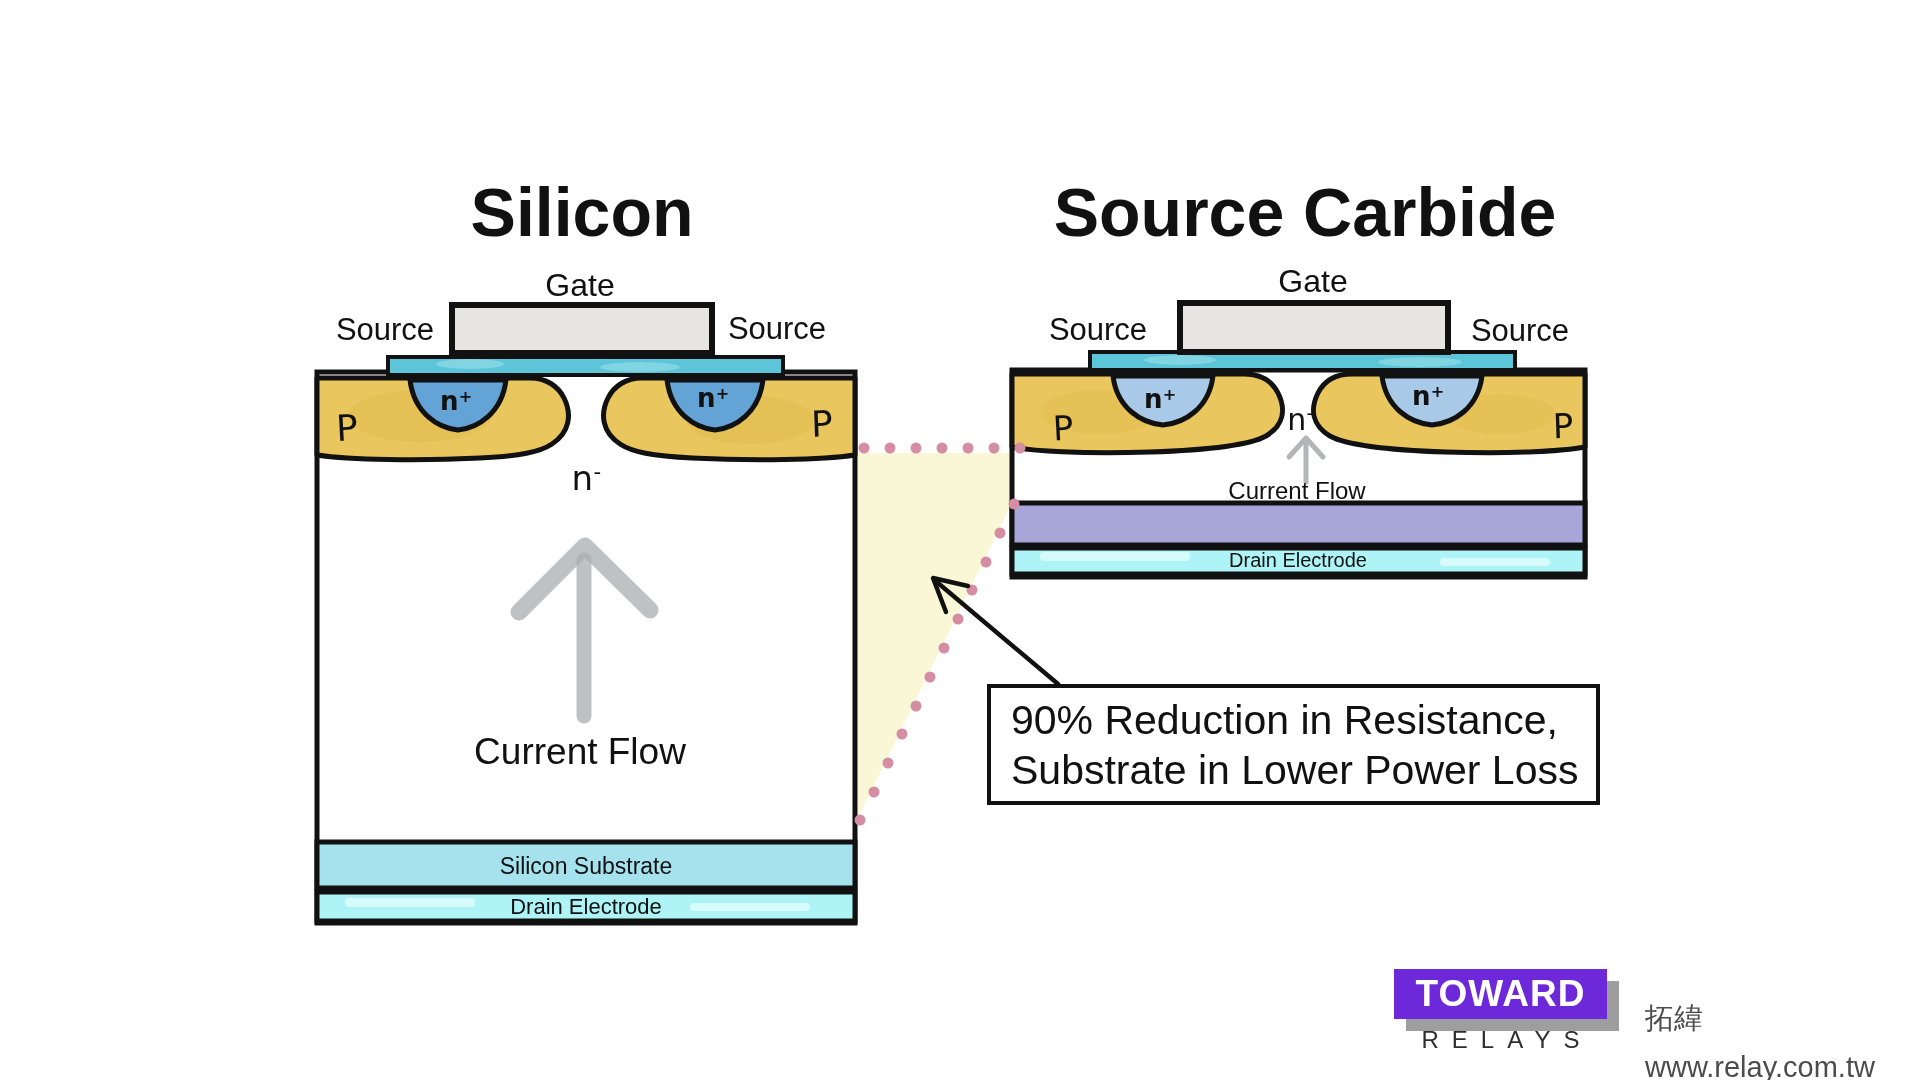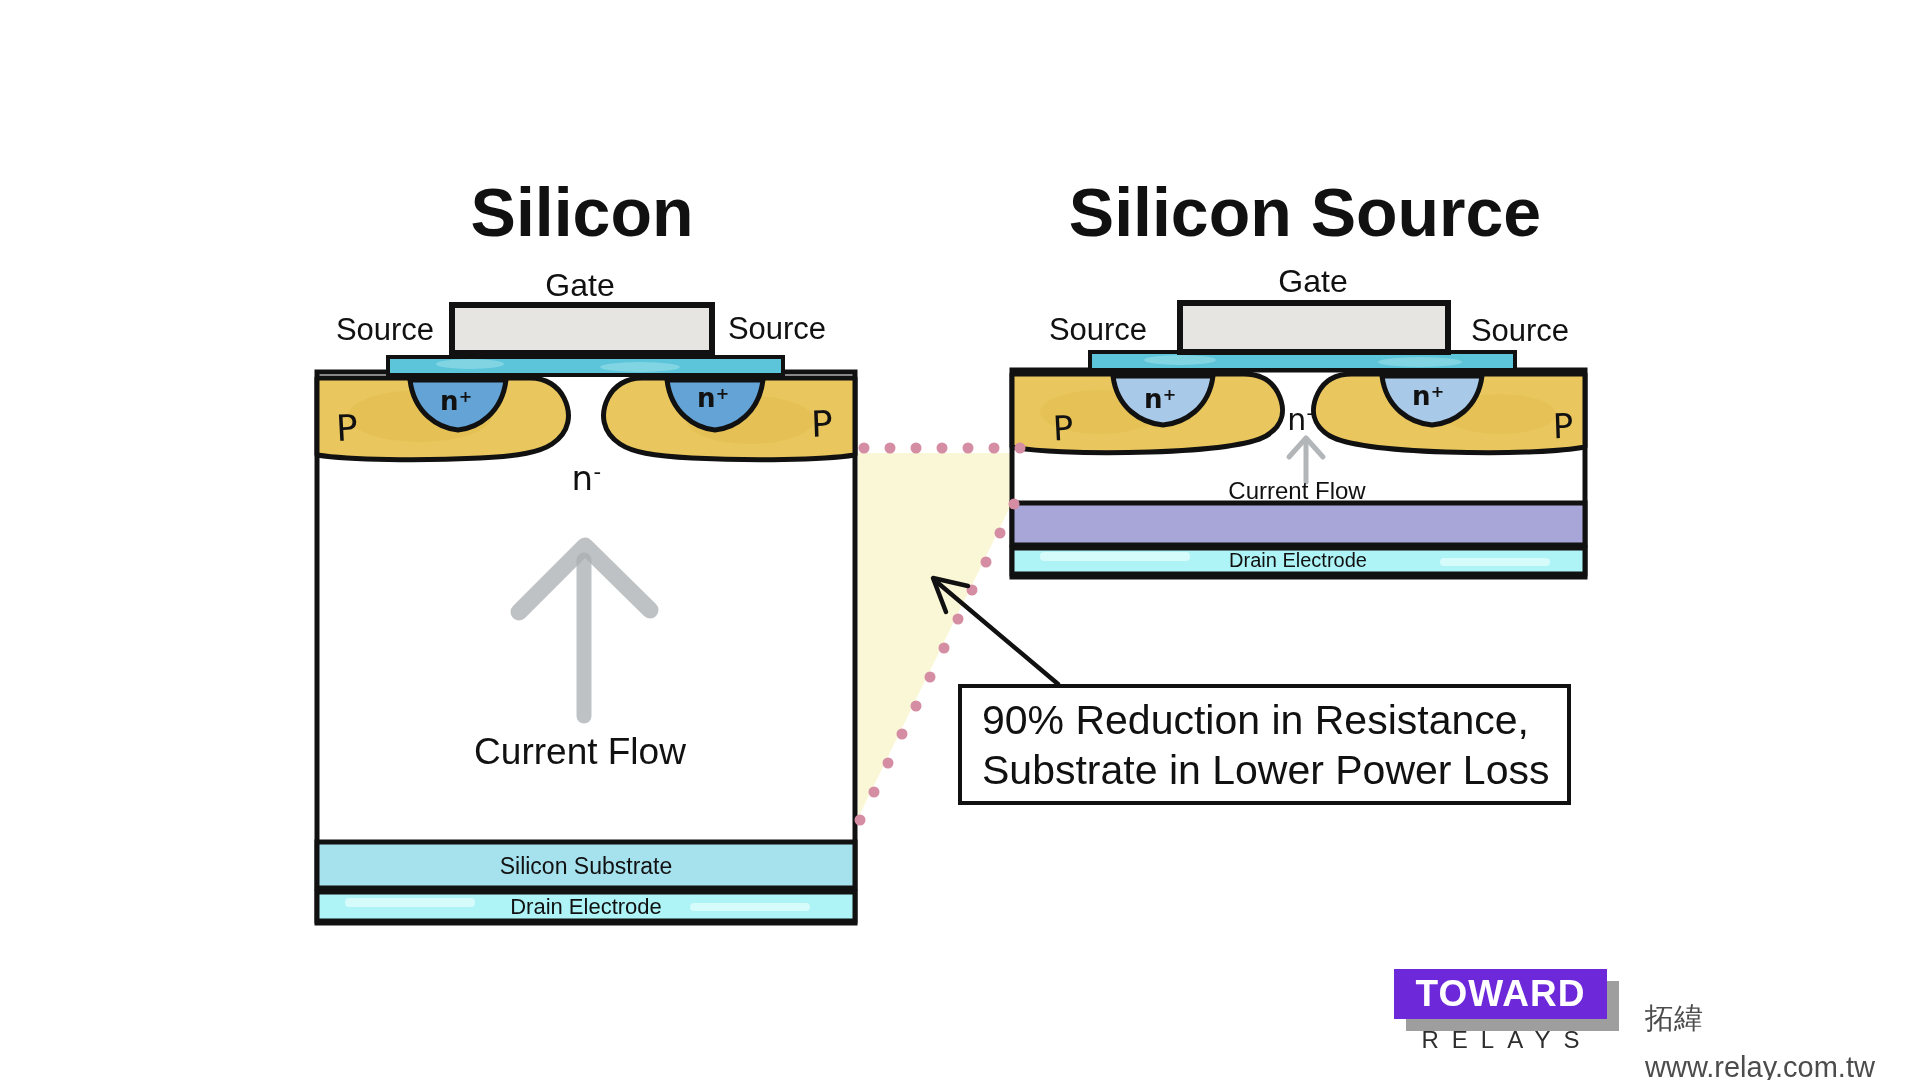--- a/index.html
+++ b/index.html
@@ -3,21 +3,21 @@
 <meta charset="utf-8">
 <style>
   html,body{margin:0;padding:0;background:#ffffff;}
   .canvas{position:relative;width:1920px;height:1080px;background:#ffffff;
           font-family:"Liberation Sans",sans-serif;overflow:hidden;}
   .layer{position:absolute;left:0;top:0;width:1920px;height:1080px;}
   .lbl{position:absolute;transform:translate(-50%,-50%);white-space:nowrap;color:#111;}
   .title{font-weight:bold;font-size:68px;letter-spacing:0px;}
   .hand{font-family:"DejaVu Sans",sans-serif;}
   .sup{font-size:0.62em;position:relative;top:-0.52em;left:0.02em;}
-  .callout{position:absolute;left:958px;top:684px;width:613px;height:121px;
+  .callout{position:absolute;left:987px;top:684px;width:613px;height:121px;
            border:4px solid #111;background:#fff;box-sizing:border-box;
            padding:7px 0 0 20px;font-size:41px;line-height:50px;color:#111;}
   .callout span{display:block;}
   .logo-wrap{position:absolute;left:1394px;top:969px;width:226px;height:90px;}
   .logo-shadow{position:absolute;left:12px;top:12px;width:213px;height:50px;}
   .logo-plate{position:absolute;left:0;top:0;width:213px;height:50px;
               display:flex;align-items:center;justify-content:center;}
   .logo-plate span{color:#fff;font-weight:bold;font-size:37px;letter-spacing:1px;}
   .logo-sub{position:absolute;left:0;top:57px;width:213px;text-align:center;
             font-size:24px;letter-spacing:13px;text-indent:13px;color:#2e2e2e;}
@@ -116,21 +116,21 @@
   <span class="lbl" style="left:777px;top:329px;font-size:31px;">Source</span>
   <span class="lbl hand" style="left:347px;top:428px;font-size:36px;transform:translate(-50%,-50%) rotate(-3deg);">P</span>
   <span class="lbl hand" style="left:822px;top:424px;font-size:36px;transform:translate(-50%,-50%) rotate(-2deg);">P</span>
   <span class="lbl hand" style="left:456px;top:401px;font-size:26px;font-weight:bold;"><span>n</span><span class="sup">+</span></span>
   <span class="lbl hand" style="left:713px;top:398px;font-size:26px;font-weight:bold;"><span>n</span><span class="sup">+</span></span>
   <span class="lbl hand" style="left:586px;top:478px;font-size:34px;"><span>n</span><span class="sup">-</span></span>
   <span class="lbl" style="left:580px;top:752px;font-size:37px;">Current Flow</span>
   <span class="lbl" style="left:586px;top:866px;font-size:23px;">Silicon Substrate</span>
   <span class="lbl" style="left:586px;top:907px;font-size:22px;">Drain Electrode</span>
 
-  <span class="lbl title" style="left:1305px;top:212px;">Silicon Source</span>
+  <span class="lbl title" style="left:1305px;top:212px;">Source Carbide</span>
   <span class="lbl" style="left:1313px;top:281px;font-size:32px;">Gate</span>
   <span class="lbl" style="left:1098px;top:330px;font-size:31px;">Source</span>
   <span class="lbl" style="left:1520px;top:331px;font-size:31px;">Source</span>
   <span class="lbl hand" style="left:1063px;top:428px;font-size:34px;transform:translate(-50%,-50%) rotate(-3deg);">P</span>
   <span class="lbl hand" style="left:1563px;top:426px;font-size:34px;transform:translate(-50%,-50%) rotate(-2deg);">P</span>
   <span class="lbl hand" style="left:1160px;top:399px;font-size:26px;font-weight:bold;"><span>n</span><span class="sup">+</span></span>
   <span class="lbl hand" style="left:1428px;top:396px;font-size:26px;font-weight:bold;"><span>n</span><span class="sup">+</span></span>
   <span class="lbl hand" style="left:1300px;top:419px;font-size:30px;"><span>n</span><span class="sup">-</span></span>
   <span class="lbl" style="left:1297px;top:491px;font-size:24px;">Current Flow</span>
   <span class="lbl" style="left:1298px;top:560px;font-size:20px;">Drain Electrode</span>

